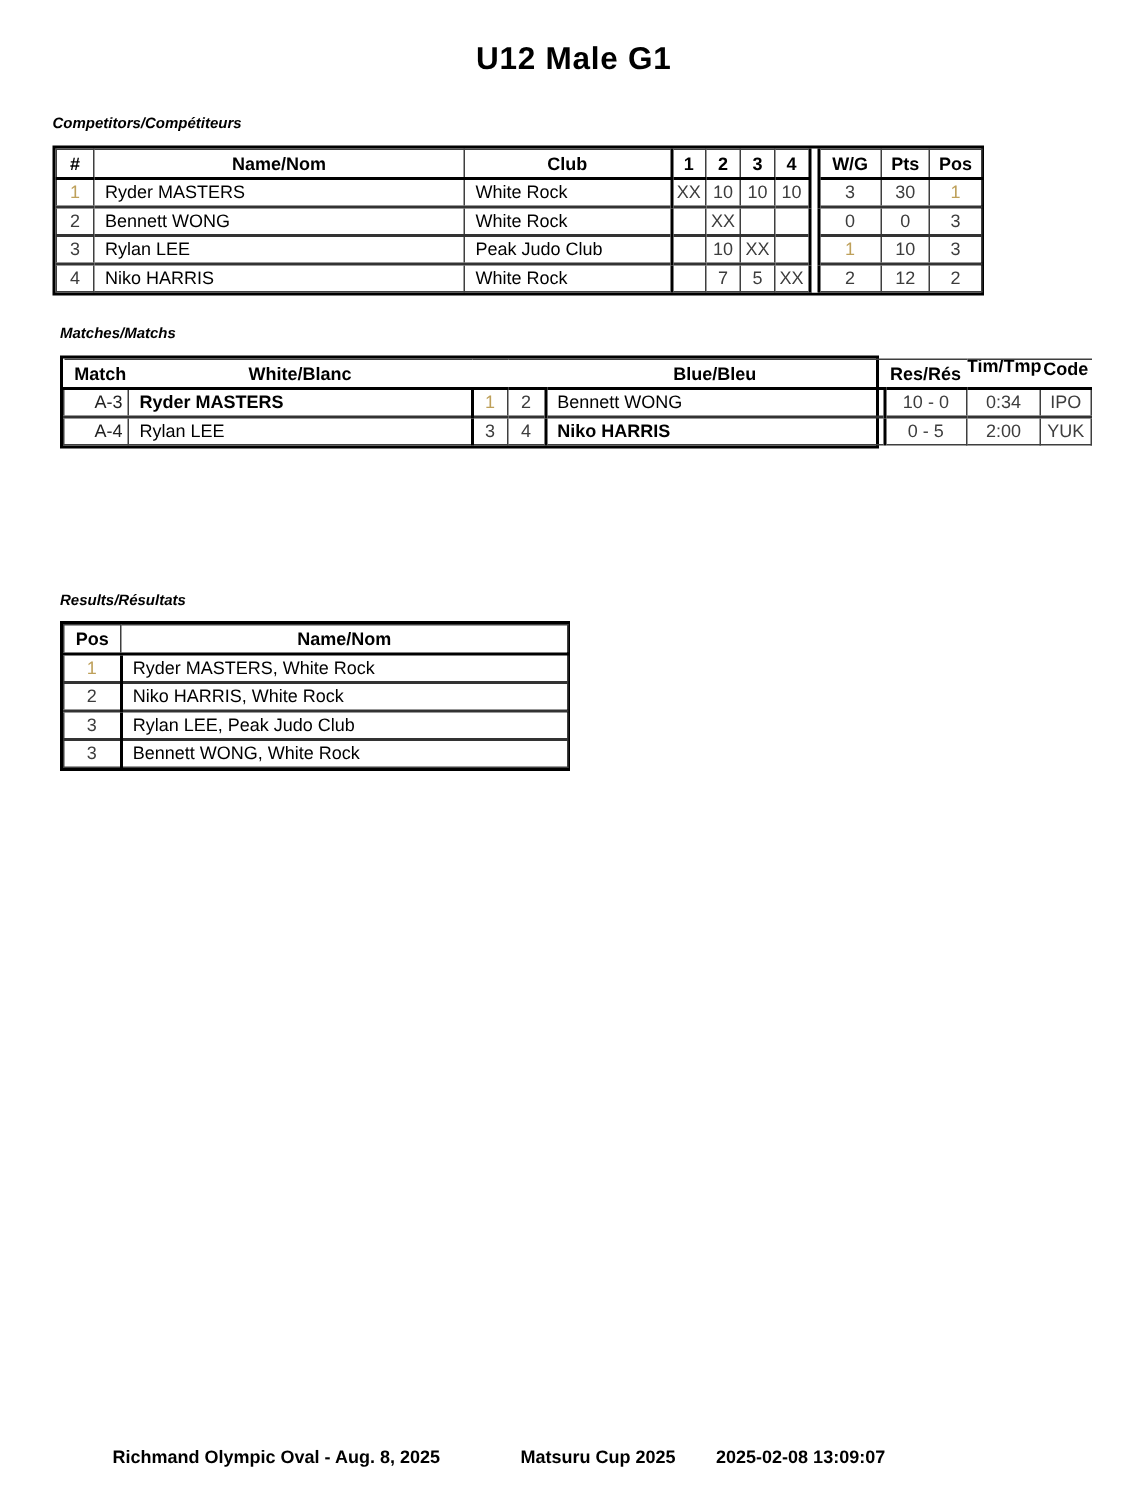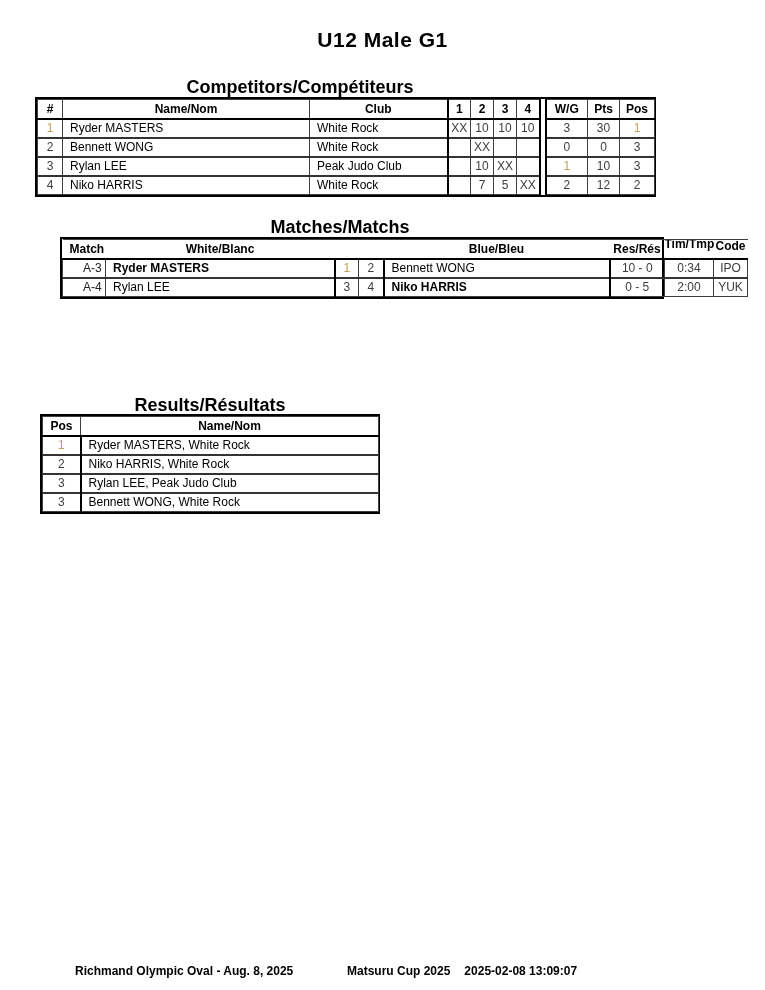--- a/index.html
+++ b/index.html
@@ -4,28 +4,28 @@
 <style>
   * { margin:0; padding:0; box-sizing:border-box; }
   html,body { background:#fff; }
   body {
     width:765px; height:990px; position:relative;
     font-family:"Liberation Sans", sans-serif; color:#000;
   }
   .abs { position:absolute; }
   .page-title { top:28px; left:0; width:765px; text-align:center;
     font-size:21px; font-weight:bold; letter-spacing:0.5px; }
-  .sec-heading { font-size:18px; font-weight:bold; text-align:center; }
+  .sec-heading { font-size:10px; font-weight:bold; text-align:left;font-style:italic; }
   #comp-heading { top:77px; left:35px; width:530px; }
   #match-heading { top:217px; left:40px; width:600px; }
   #results-heading { top:395px; left:40px; width:340px; }
 
   .tbl-wrap { border:2px solid #000; background:#fff; }
   #comp-wrap    { top:97px;  left:35px; width:621px; }
-  #match-wrap   { top:237px; left:40px; width:604px;margin-left:20px; }
+  #match-wrap   { top:237px; left:40px; width:546px; }
   #results-wrap { top:414px; left:40px; width:340px; }
 
   table { border-collapse:collapse; width:100%; table-layout:fixed; }
   td, th { font-size:12px; height:19px; overflow:hidden; white-space:nowrap;
            border:1px solid #3f3f3f; vertical-align:middle; }
   th { font-weight:bold; color:#000; }
   tr.body-row td { border-top:2px solid #333; }
   tr.header-row th { border-bottom:2px solid #000; }
   .left { text-align:left; padding-left:7px; }
   .ctr  { text-align:center; }
@@ -35,21 +35,21 @@
   .thickL { border-left:2px solid #000; }
   .gapcell { border-top:none !important; border-bottom:none !important;
              border-left:2px solid #000; border-right:2px solid #000; background:#fff; }
   #match-table tr.header-row th { border-left:none; border-right:none; }
   .raise5 { position:relative; top:-5px; display:inline-block; }
   .raise3 { position:relative; top:-3px; display:inline-block; }
   .match-id { color:#222; text-align:left; padding-left:20px; }
   .footer { top:964px; left:0; width:765px; font-size:12px; font-weight:bold; }
   .footer .fleft { position:absolute; left:75px; top:0; }
   .footer .fright { position:absolute; left:347px; top:0; }
-  .footer .dt { margin-left:14px; }
+  .footer .dt { margin-left:27px; }
 </style>
 </head>
 <body>
 
 <div class="abs page-title">U12 Male G1</div>
 
 <div class="abs sec-heading" id="comp-heading">Competitors/Compétiteurs</div>
 
 <div class="abs tbl-wrap" id="comp-wrap">
   <table>

